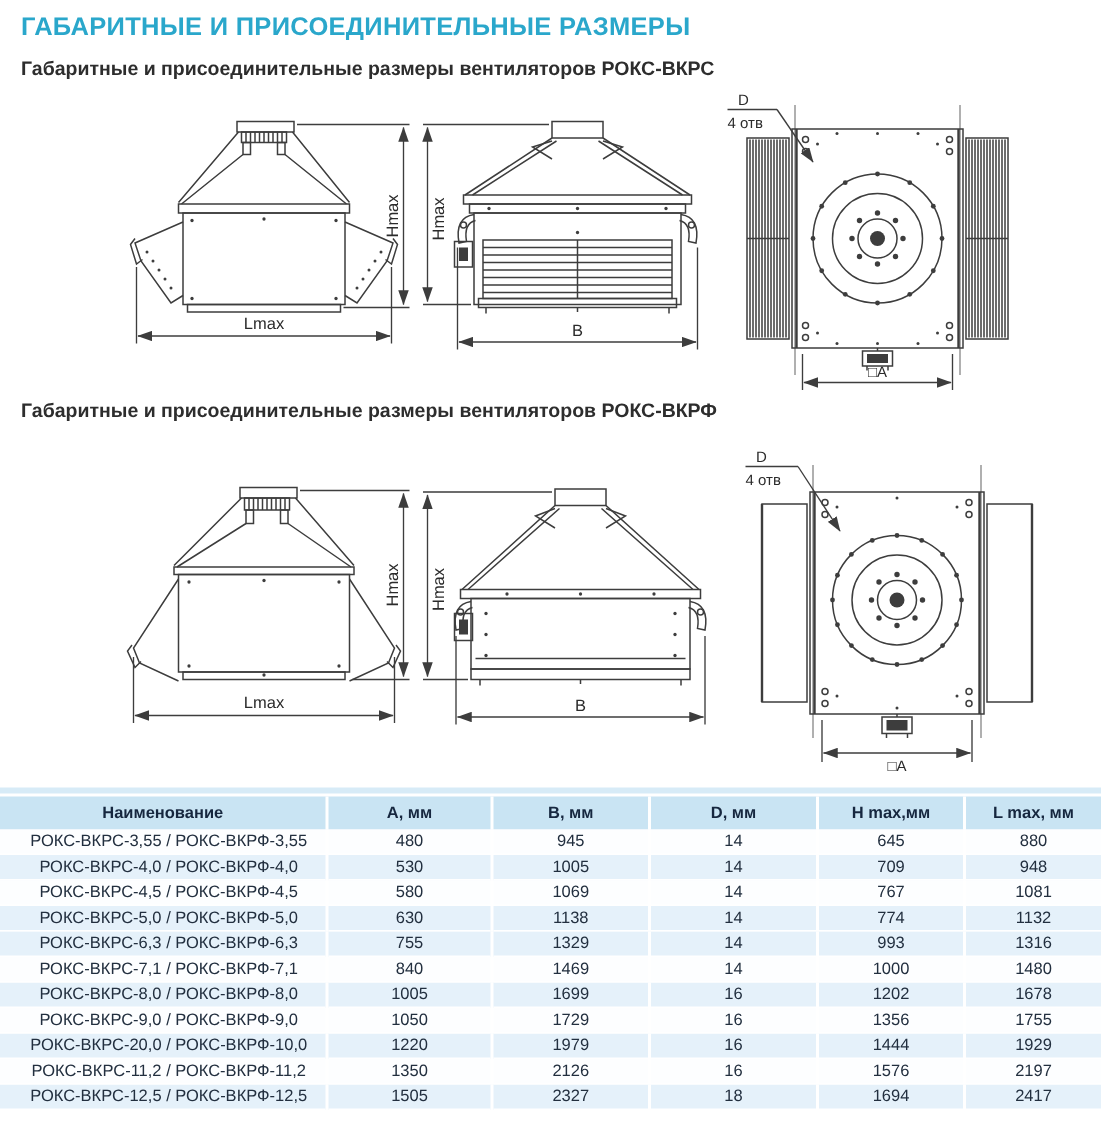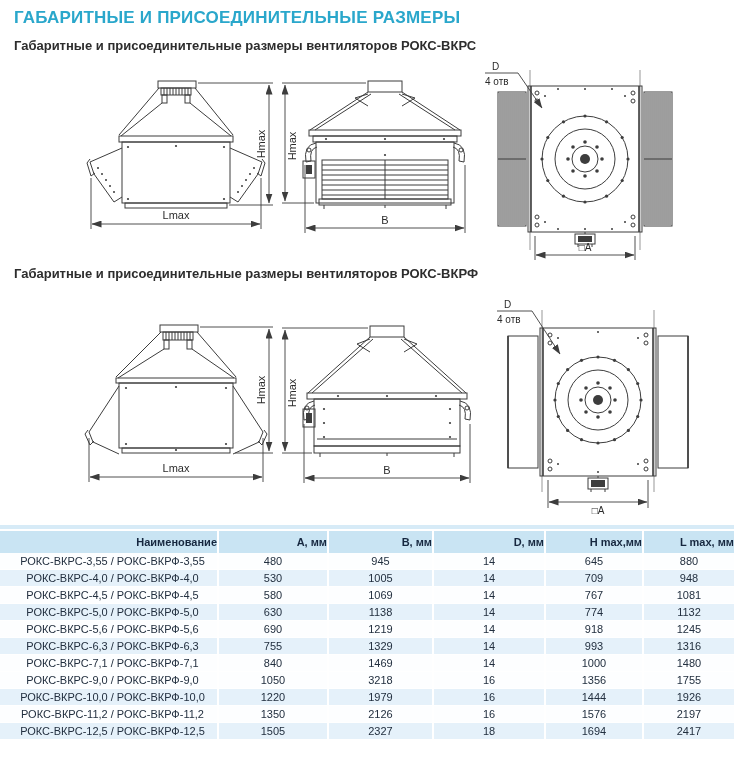--- a/index.html
+++ b/index.html
@@ -31,21 +31,21 @@
   svg text.small { font-size:10px; }
 
   .table-wrap { position:absolute; left:0; top:525px; width:734px; }
   .table-top-strip { height:4px; background:#D7EBF7; margin-bottom:2px; }
   table.dims { border-collapse:collapse; width:734px; table-layout:fixed; font-size:11px; }
   table.dims col.c0 { width:218px; } table.dims col.c1 { width:110px; }
   table.dims col.c2 { width:105px; } table.dims col.c3 { width:112px; }
   table.dims col.c4 { width:98px;  } table.dims col.c5 { width:91px;  }
   table.dims th {
     background:#C9E4F3; color:#16273F; font-weight:bold; height:22px;
-    text-align:right; border-left:2px solid #fff; padding:0;
+    text-align:center; border-left:2px solid #fff; padding:0;
   }
   table.dims th:first-child { border-left:none; }
   table.dims td {
     height:16px; text-align:center; color:#222F3F; padding:0;
     border-left:2px solid #fff; border-bottom:1px solid #fff; background:#FDFEFF;
   }
   table.dims td:first-child { border-left:none; }
   table.dims td.name { text-align:center; padding-left:8px; }
   table.dims tr.alt td { background:#E5F1FA; }
 </style>
@@ -434,59 +434,59 @@
             <td>1081</td>
           </tr>
           <tr class="alt">
             <td class="name">РОКС-ВКРС-5,0 / РОКС-ВКРФ-5,0</td>
             <td>630</td>
             <td>1138</td>
             <td>14</td>
             <td>774</td>
             <td>1132</td>
           </tr>
-          <tr>
-            <td class="name">РОКС-ВКРС-5,6 / РОКС-ВКРФ-5,6</td>
-            <td>690</td>
-            <td>1219</td>
-            <td>14</td>
-            <td>918</td>
-            <td>1245</td>
-          </tr>
           <tr class="alt">
             <td class="name">РОКС-ВКРС-6,3 / РОКС-ВКРФ-6,3</td>
             <td>755</td>
             <td>1329</td>
             <td>14</td>
             <td>993</td>
             <td>1316</td>
           </tr>
           <tr>
             <td class="name">РОКС-ВКРС-7,1 / РОКС-ВКРФ-7,1</td>
             <td>840</td>
             <td>1469</td>
             <td>14</td>
             <td>1000</td>
             <td>1480</td>
           </tr>
+          <tr class="alt">
+            <td class="name">РОКС-ВКРС-8,0 / РОКС-ВКРФ-8,0</td>
+            <td>1005</td>
+            <td>1699</td>
+            <td>16</td>
+            <td>1202</td>
+            <td>1678</td>
+          </tr>
           <tr>
             <td class="name">РОКС-ВКРС-9,0 / РОКС-ВКРФ-9,0</td>
             <td>1050</td>
-            <td>3218</td>
+            <td>1729</td>
             <td>16</td>
             <td>1356</td>
             <td>1755</td>
           </tr>
           <tr class="alt">
-            <td class="name">РОКС-ВКРС-10,0 / РОКС-ВКРФ-10,0</td>
+            <td class="name">РОКС-ВКРС-20,0 / РОКС-ВКРФ-10,0</td>
             <td>1220</td>
             <td>1979</td>
             <td>16</td>
             <td>1444</td>
-            <td>1926</td>
+            <td>1929</td>
           </tr>
           <tr>
             <td class="name">РОКС-ВКРС-11,2 / РОКС-ВКРФ-11,2</td>
             <td>1350</td>
             <td>2126</td>
             <td>16</td>
             <td>1576</td>
             <td>2197</td>
           </tr>
           <tr class="alt">

